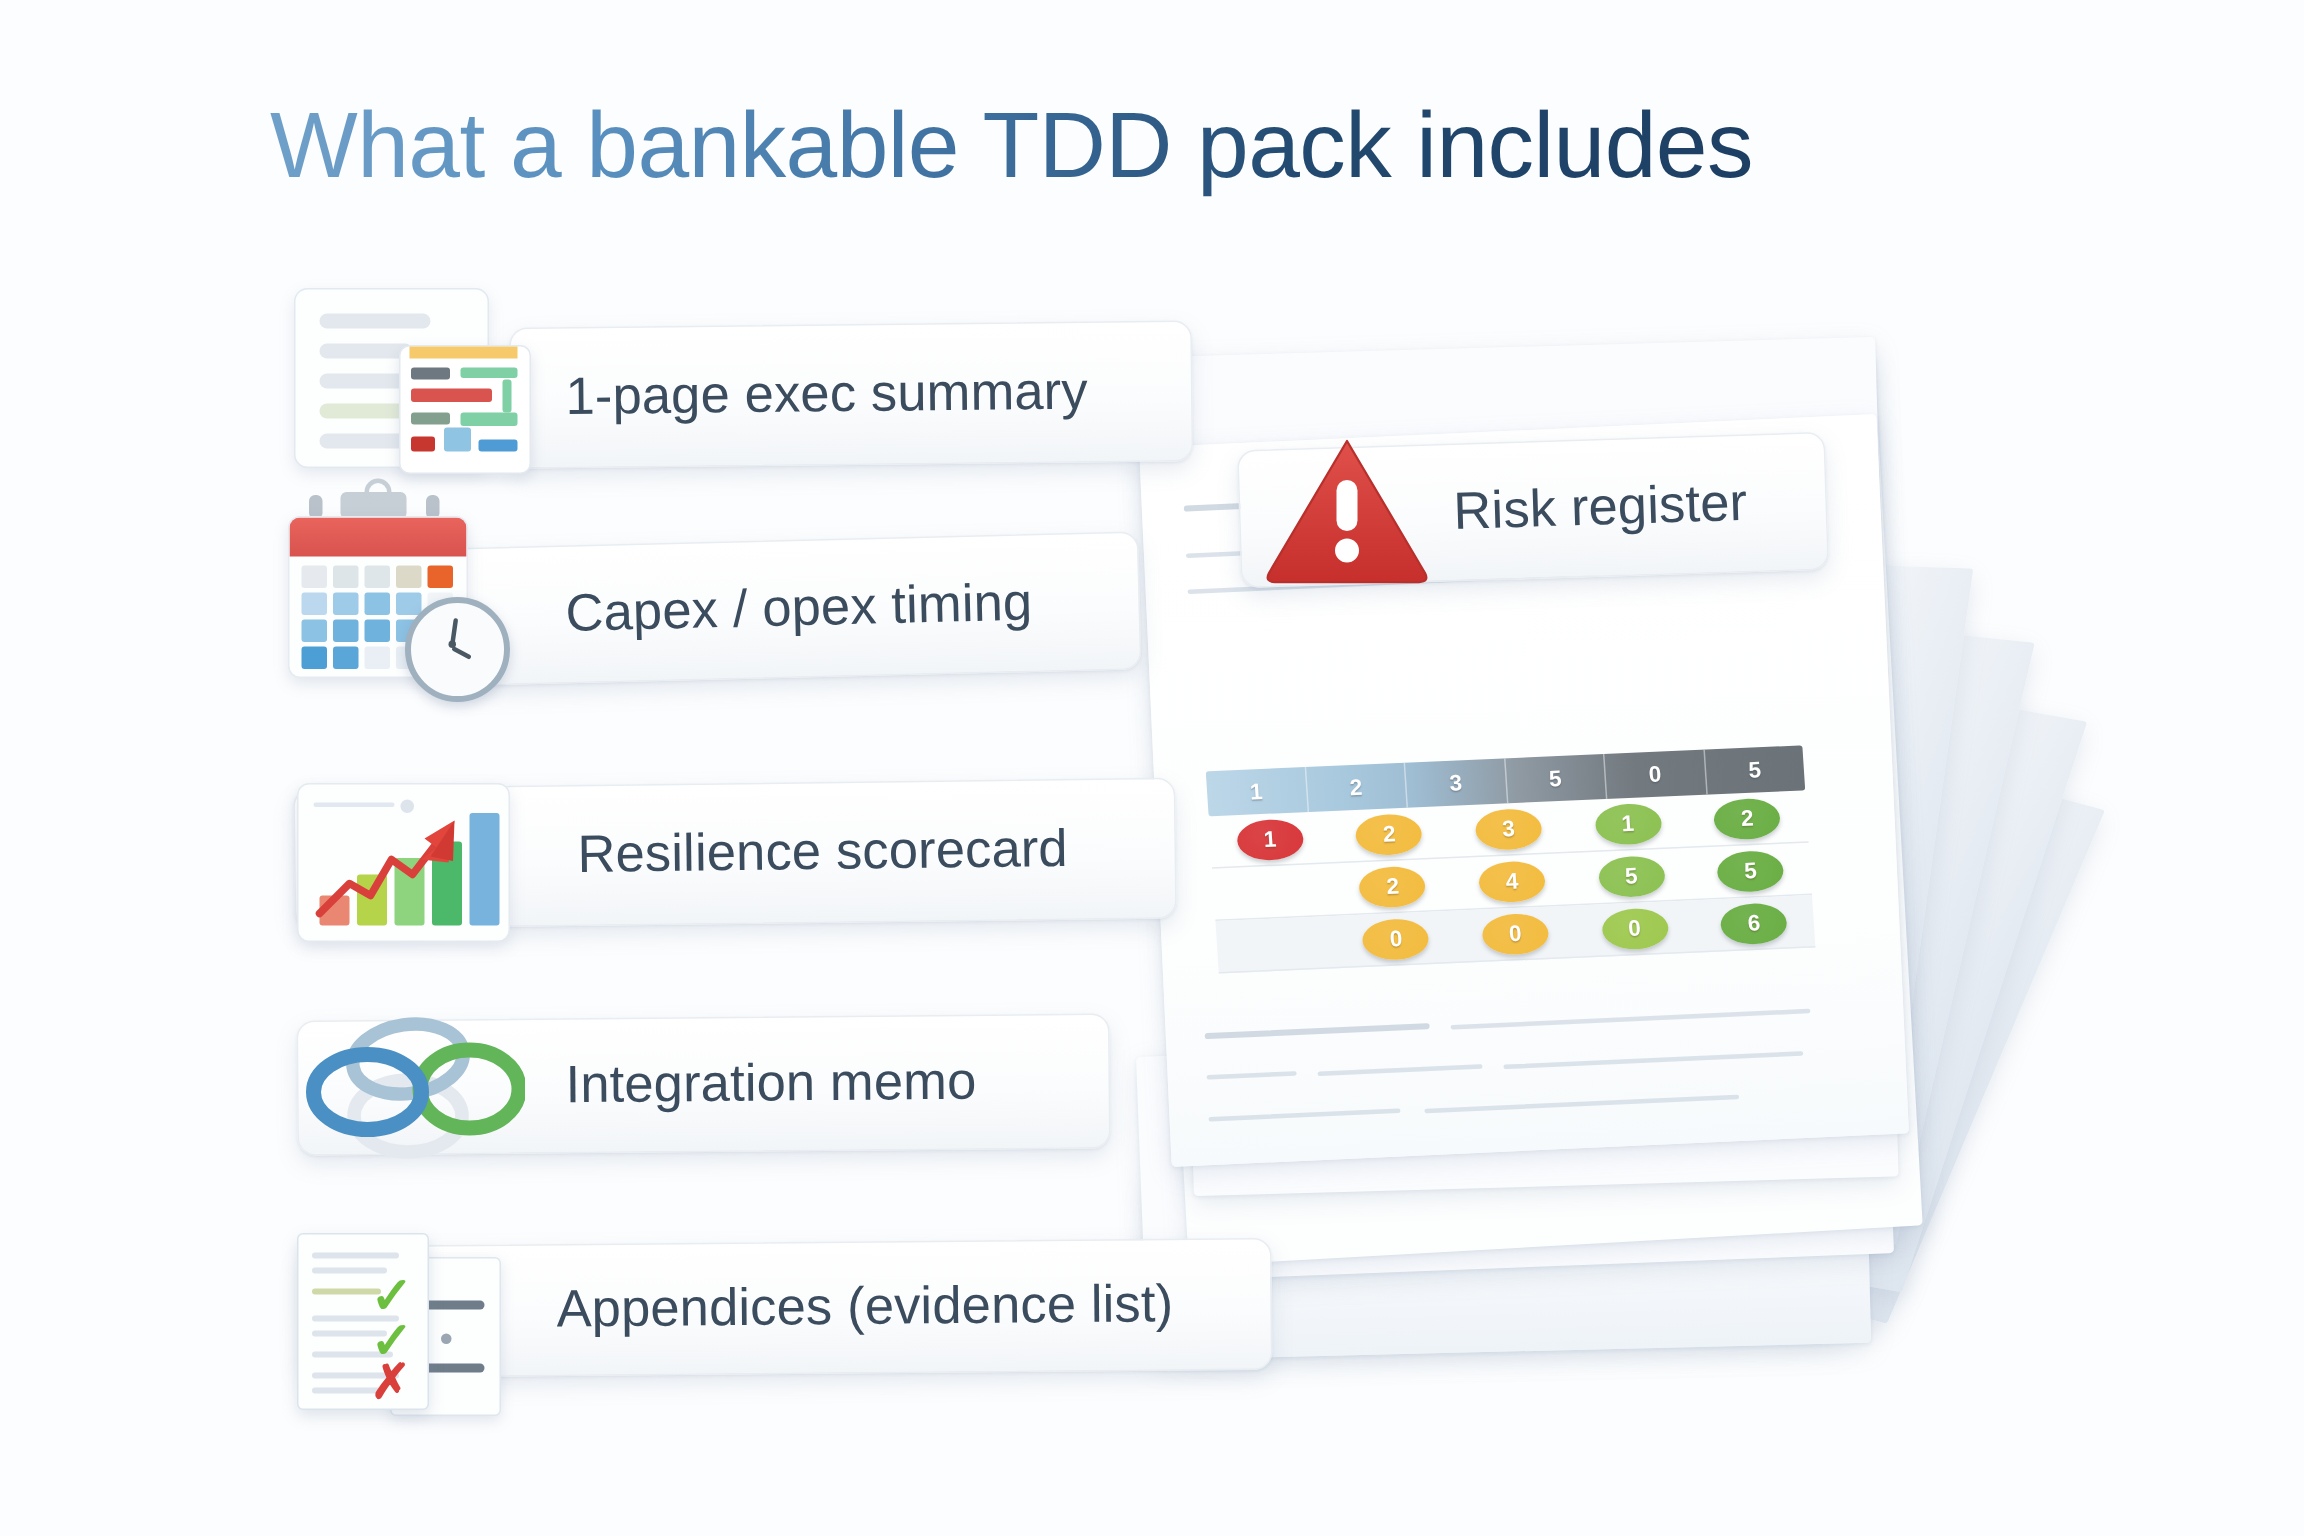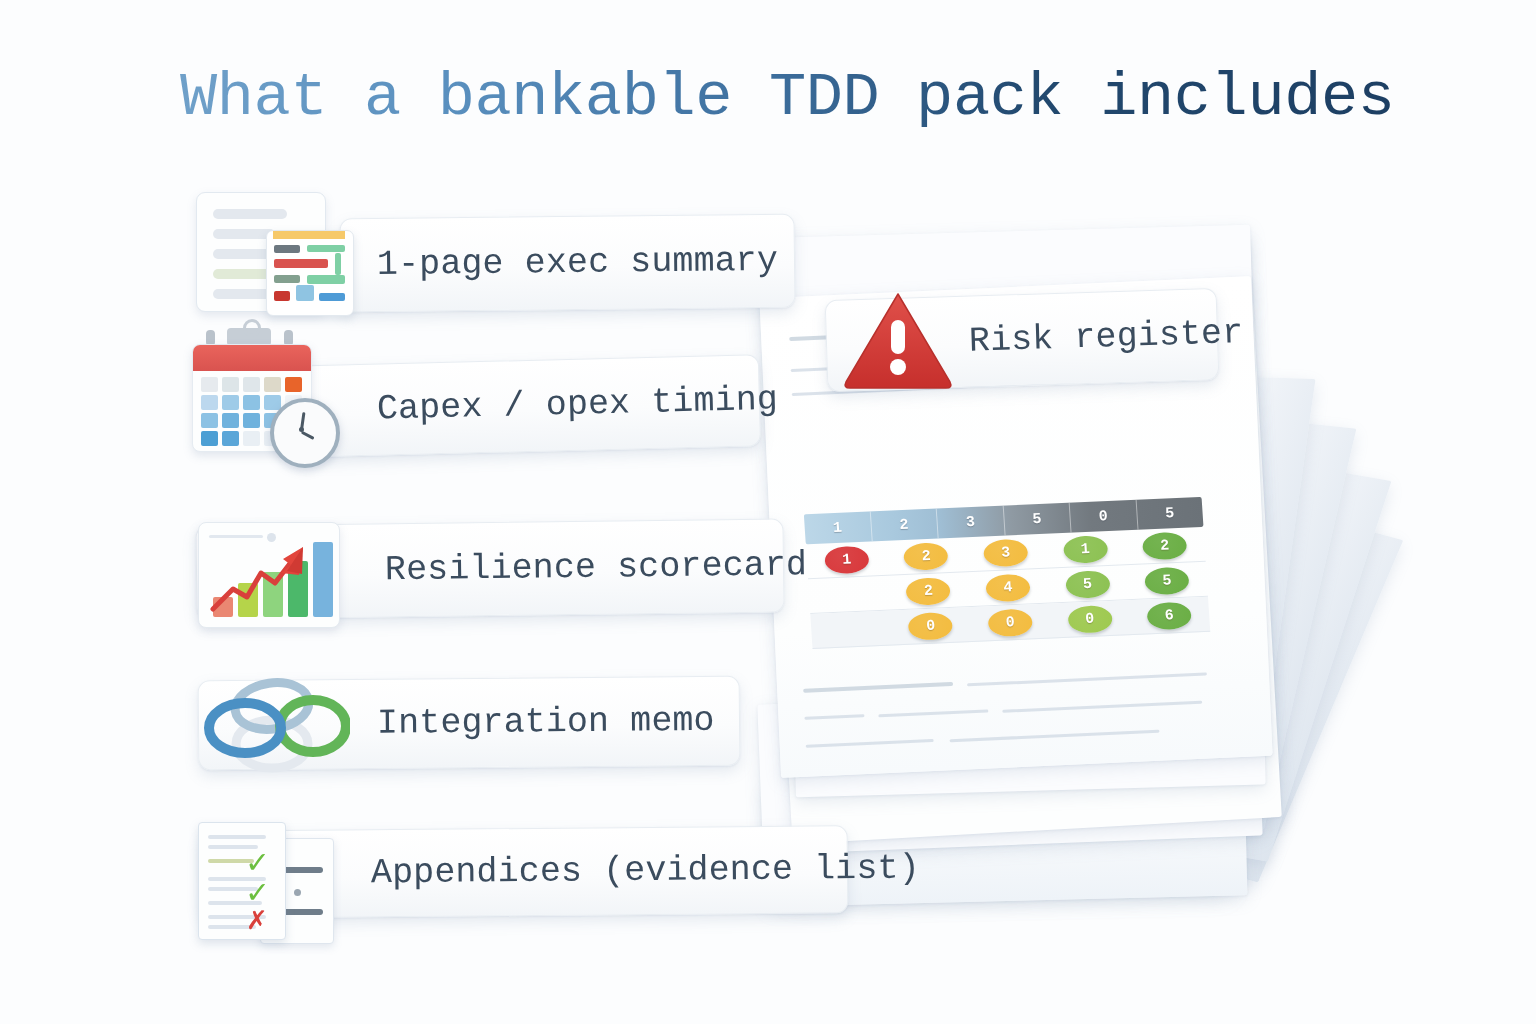--- a/index.html
+++ b/index.html
@@ -3,21 +3,21 @@
 <meta charset="utf-8">
 <title>What a bankable TDD pack includes</title>
 <style>
   html,body{margin:0;padding:0;}
   body{
     width:1536px;height:1024px;overflow:hidden;
     background:#fcfdfe;
     font-family:"Liberation Sans", sans-serif;
     position:relative;
   }
-  .stage{position:absolute;inset:0;font-family:Liberation Mono, monospace;}
+  .stage{position:absolute;inset:0;}
 
   
   .title{
     position:absolute;left:180px;top:62px;
     font-size:62px;font-weight:400;letter-spacing:-0.4px;
     white-space:nowrap;
     background:linear-gradient(95deg,#6fa0c9 0%,#5a90bf 22%,#3d6f9e 48%,#22496f 70%,#1d3f63 100%);
     -webkit-background-clip:text;background-clip:text;
     -webkit-text-fill-color:transparent;color:#2b5580;
   }

